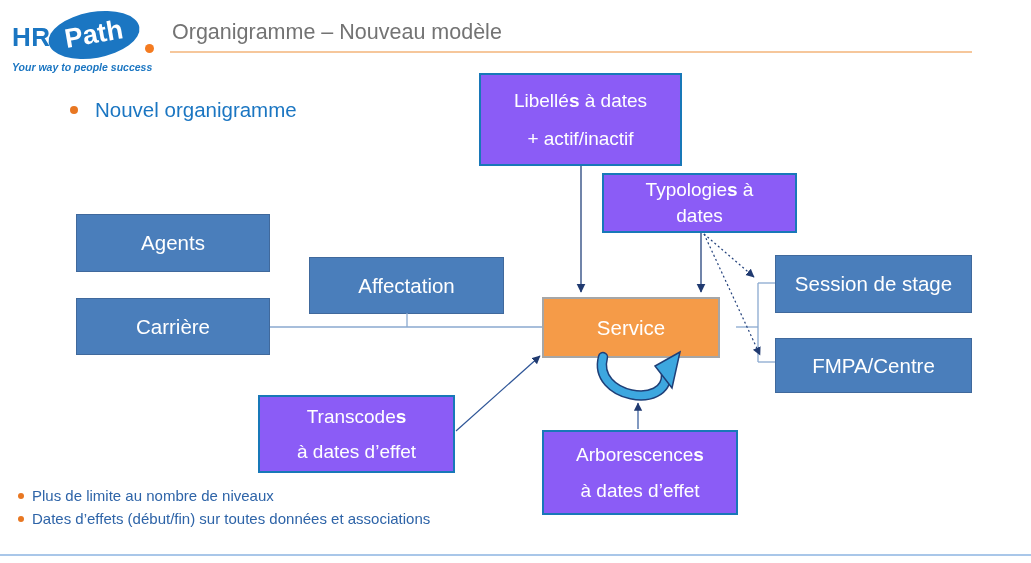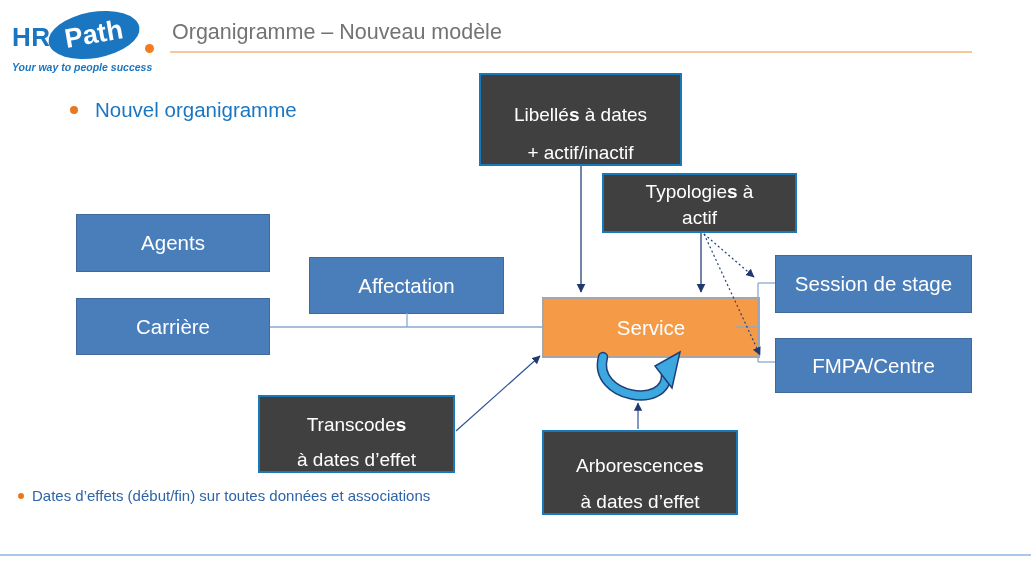--- a/index.html
+++ b/index.html
@@ -16,30 +16,30 @@
   .logo .tagline{position:absolute;left:4px;top:55px;font-size:10.5px;font-style:italic;font-weight:bold;color:#1b76c2;white-space:nowrap;}
   .slide-title{position:absolute;left:172px;top:20px;font-size:21.5px;color:#737373;}
   .title-rule{position:absolute;left:170px;top:51px;width:802px;height:2px;background:#f6c79b;}
   
   .intro{position:absolute;left:70px;top:98px;display:flex;align-items:center;}
   .intro .dot{width:8px;height:8px;border-radius:50%;background:#e87722;margin-right:17px;}
   .intro .txt{font-size:20.5px;color:#1b76c2;}
   
   .box{position:absolute;display:flex;flex-direction:column;align-items:center;justify-content:center;
     color:#fff;text-align:center;z-index:2;box-sizing:border-box;}
-  .light{background:#404040;border:2px solid #1878b8;font-size:19px;justify-content:flex-end;}
+  .light{background:#8b5cf6;border:2px solid #1878b8;font-size:19px;}
   .dark{background:#4a7ebb;border:1px solid #40699c;font-size:20.5px;}
   .service{background:#f59b48;border:2px solid #a6a6a6;font-size:20.5px;}
   #box-libelles{left:479px;top:73px;width:203px;height:93px;}
   #box-libelles .l1{margin-bottom:16px;}
   #box-typologies{left:602px;top:173px;width:195px;height:60px;line-height:26px;}
   #box-agents{left:76px;top:214px;width:194px;height:58px;}
   #box-affectation{left:309px;top:257px;width:195px;height:57px;}
   #box-carriere{left:76px;top:298px;width:194px;height:57px;}
-  #box-service{left:542px;top:297px;width:218px;height:61px;text-align:center;}
+  #box-service{left:542px;top:297px;width:178px;height:61px;text-align:center;}
   #box-session{left:775px;top:255px;width:197px;height:58px;}
   #box-fmpa{left:775px;top:338px;width:197px;height:55px;}
   #box-transcodes{left:258px;top:395px;width:197px;height:78px;}
   #box-transcodes .l1{margin-bottom:13px;}
   #box-arborescences{left:542px;top:430px;width:196px;height:85px;}
   #box-arborescences .l1{margin-bottom:14px;}
   
   svg.overlay{position:absolute;left:0;top:0;z-index:3;pointer-events:none;}
   
   .footer-bullets{position:absolute;left:18px;top:487px;}
@@ -65,21 +65,21 @@
   <span class="txt">Nouvel organigramme</span>
 </div>
 
 <div class="box light" id="box-libelles">
   <div class="l1"><span>Libellé</span><b>s</b><span> à dates</span></div>
   <div class="l2">+ actif/inactif</div>
 </div>
 
 <div class="box light" id="box-typologies">
   <div class="l1"><span>Typologie</span><b>s</b><span> à</span></div>
-  <div class="l2">actif</div>
+  <div class="l2">dates</div>
 </div>
 
 <div class="box dark" id="box-agents">
   <div>Agents</div>
 </div>
 
 <div class="box dark" id="box-affectation">
   <div>Affectation</div>
 </div>
 
@@ -132,16 +132,20 @@
   <line x1="704" y1="234" x2="760" y2="355" stroke="#24427c" stroke-width="1.2" stroke-dasharray="2 2.6" marker-end="url(#ah)"></line>
 
   <path d="M 603 357 C 592 398, 668 410, 666 374" stroke="#1f3f77" stroke-width="10.5" fill="none" stroke-linecap="round"></path>
   <path d="M 603 357 C 592 398, 668 410, 666 374" stroke="#3da7df" stroke-width="7.5" fill="none" stroke-linecap="round"></path>
   <polygon points="680,352 655,366 672,388" fill="#3da7df" stroke="#1f3f77" stroke-width="1.5"></polygon>
 </svg>
 
 <div class="footer-bullets">
   <div class="fb">
     <span class="dot"></span>
+    <span class="txt">Plus de limite au nombre de niveaux</span>
+  </div>
+  <div class="fb">
+    <span class="dot"></span>
     <span class="txt">Dates d’effets (début/fin) sur toutes données et associations</span>
   </div>
 </div>
 <div class="bottom-rule"></div>
 
 </body></html>

